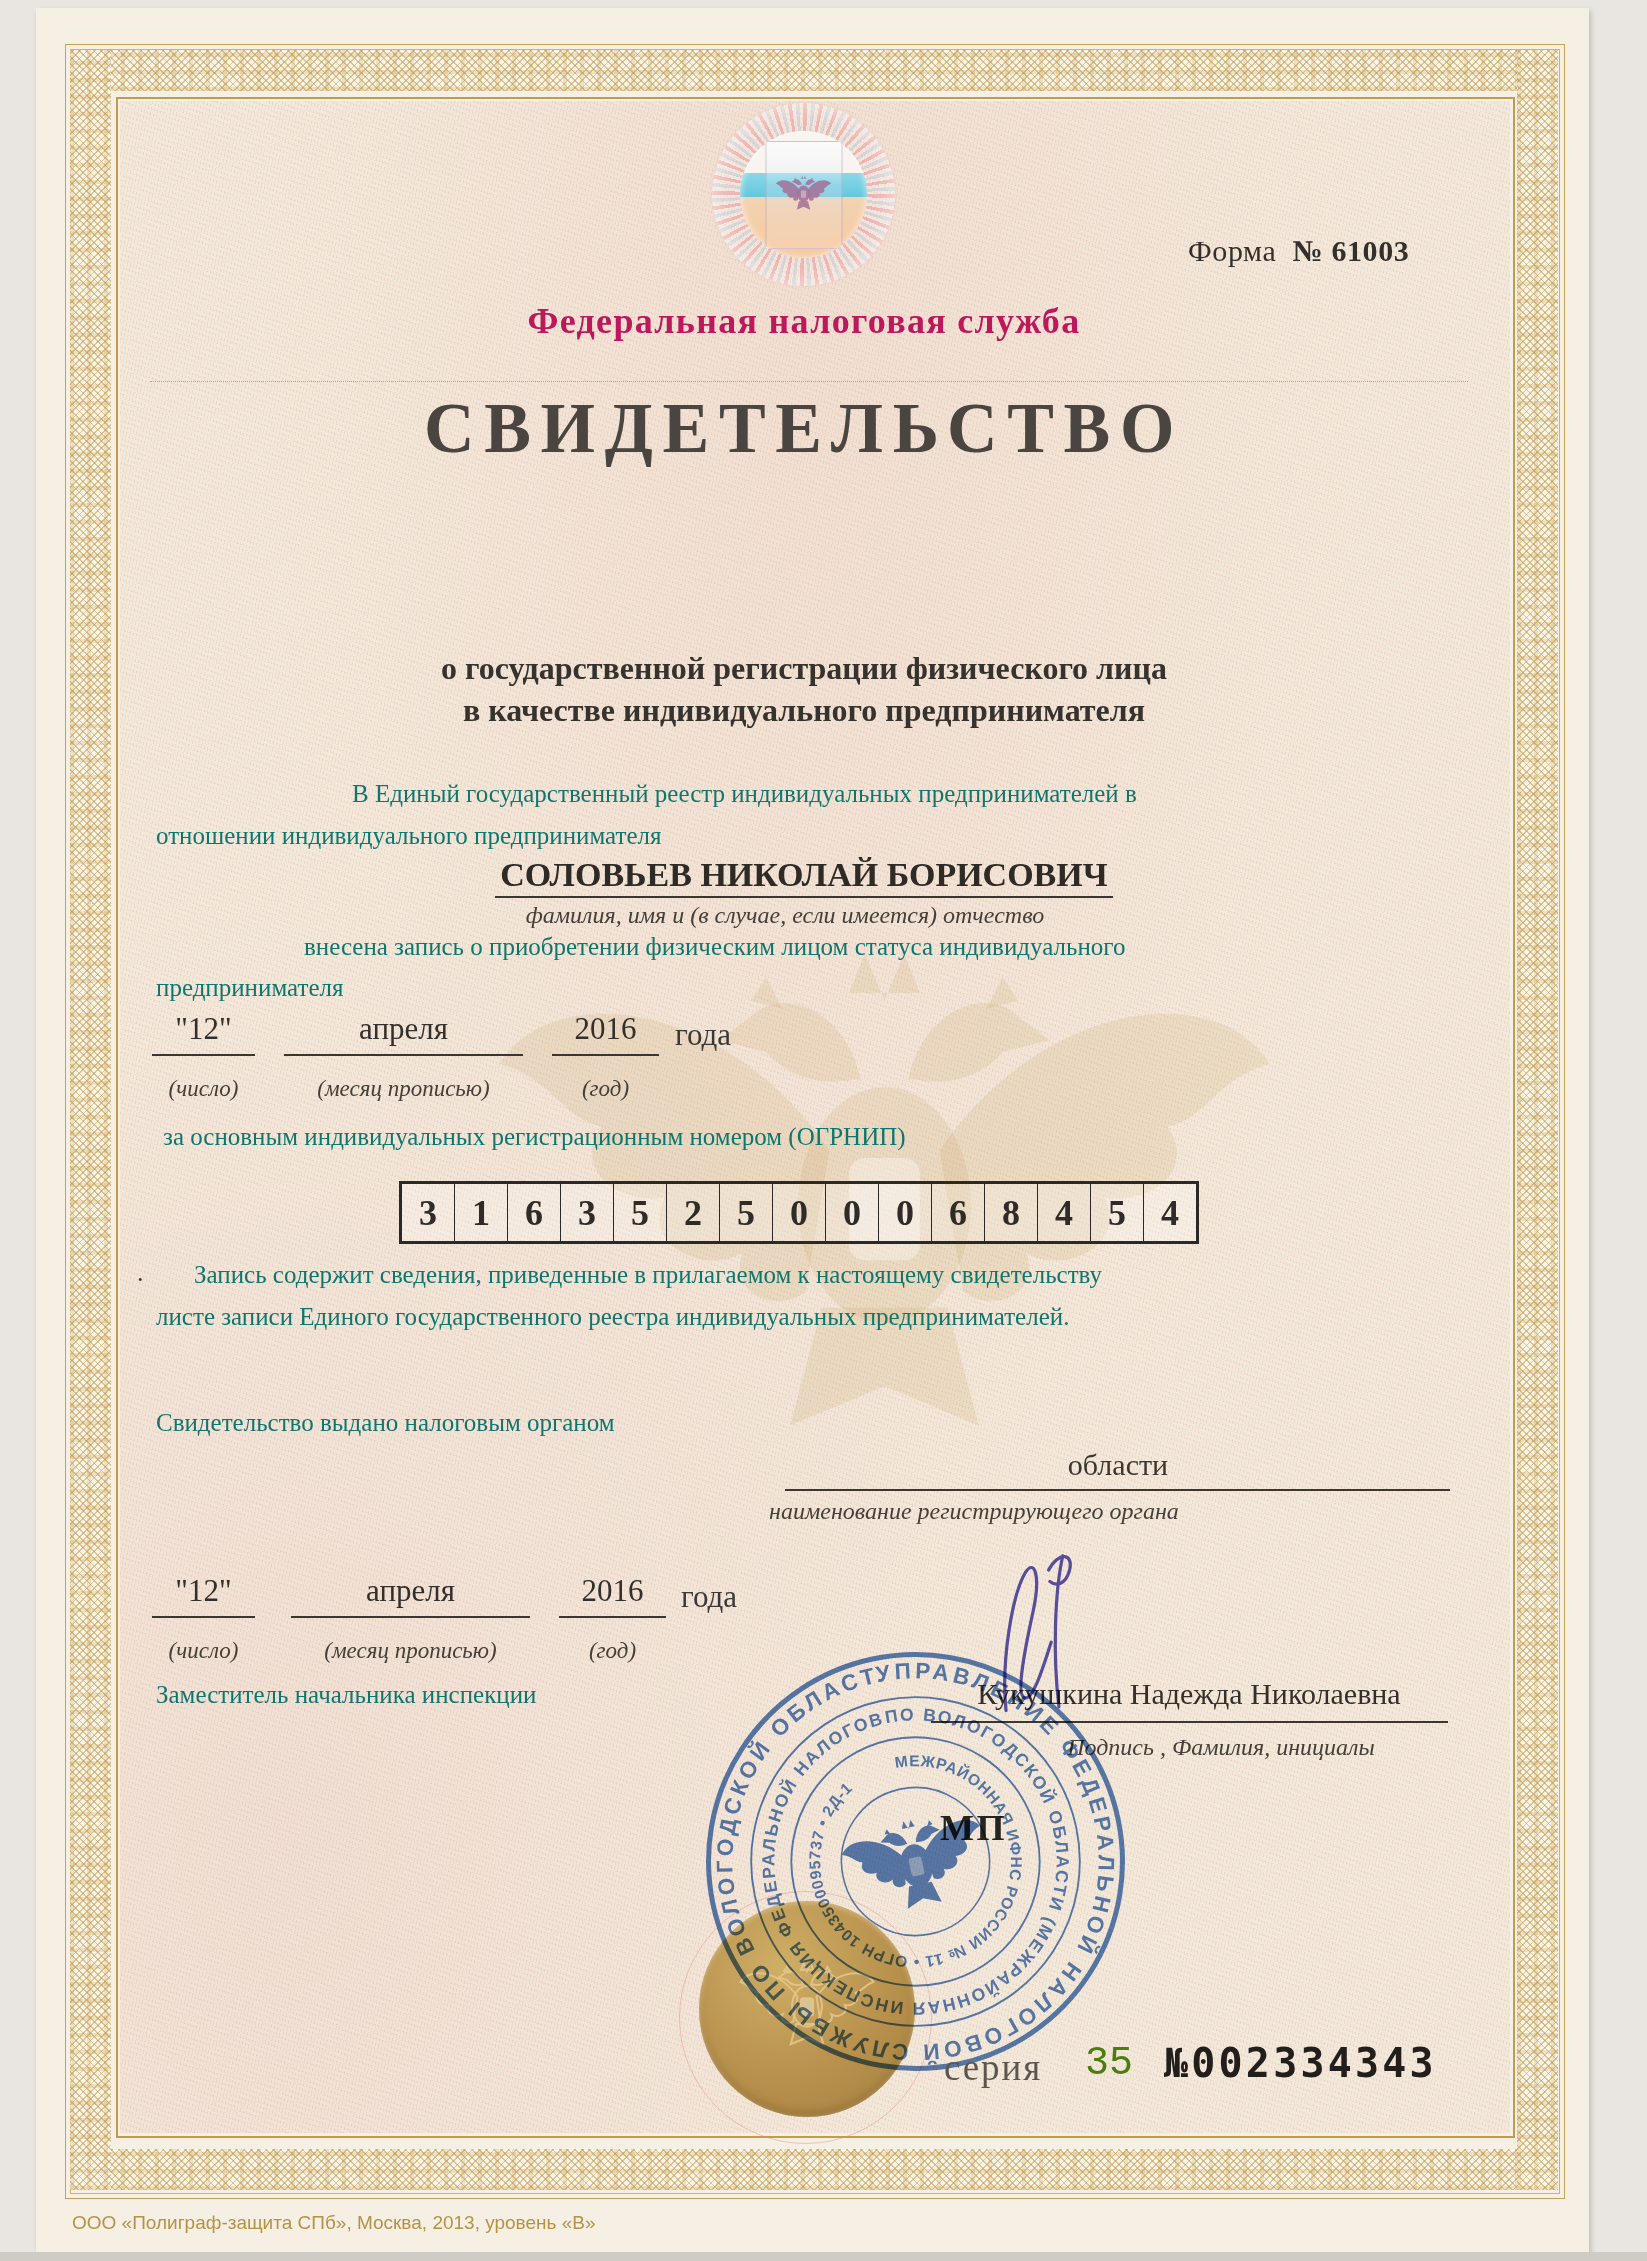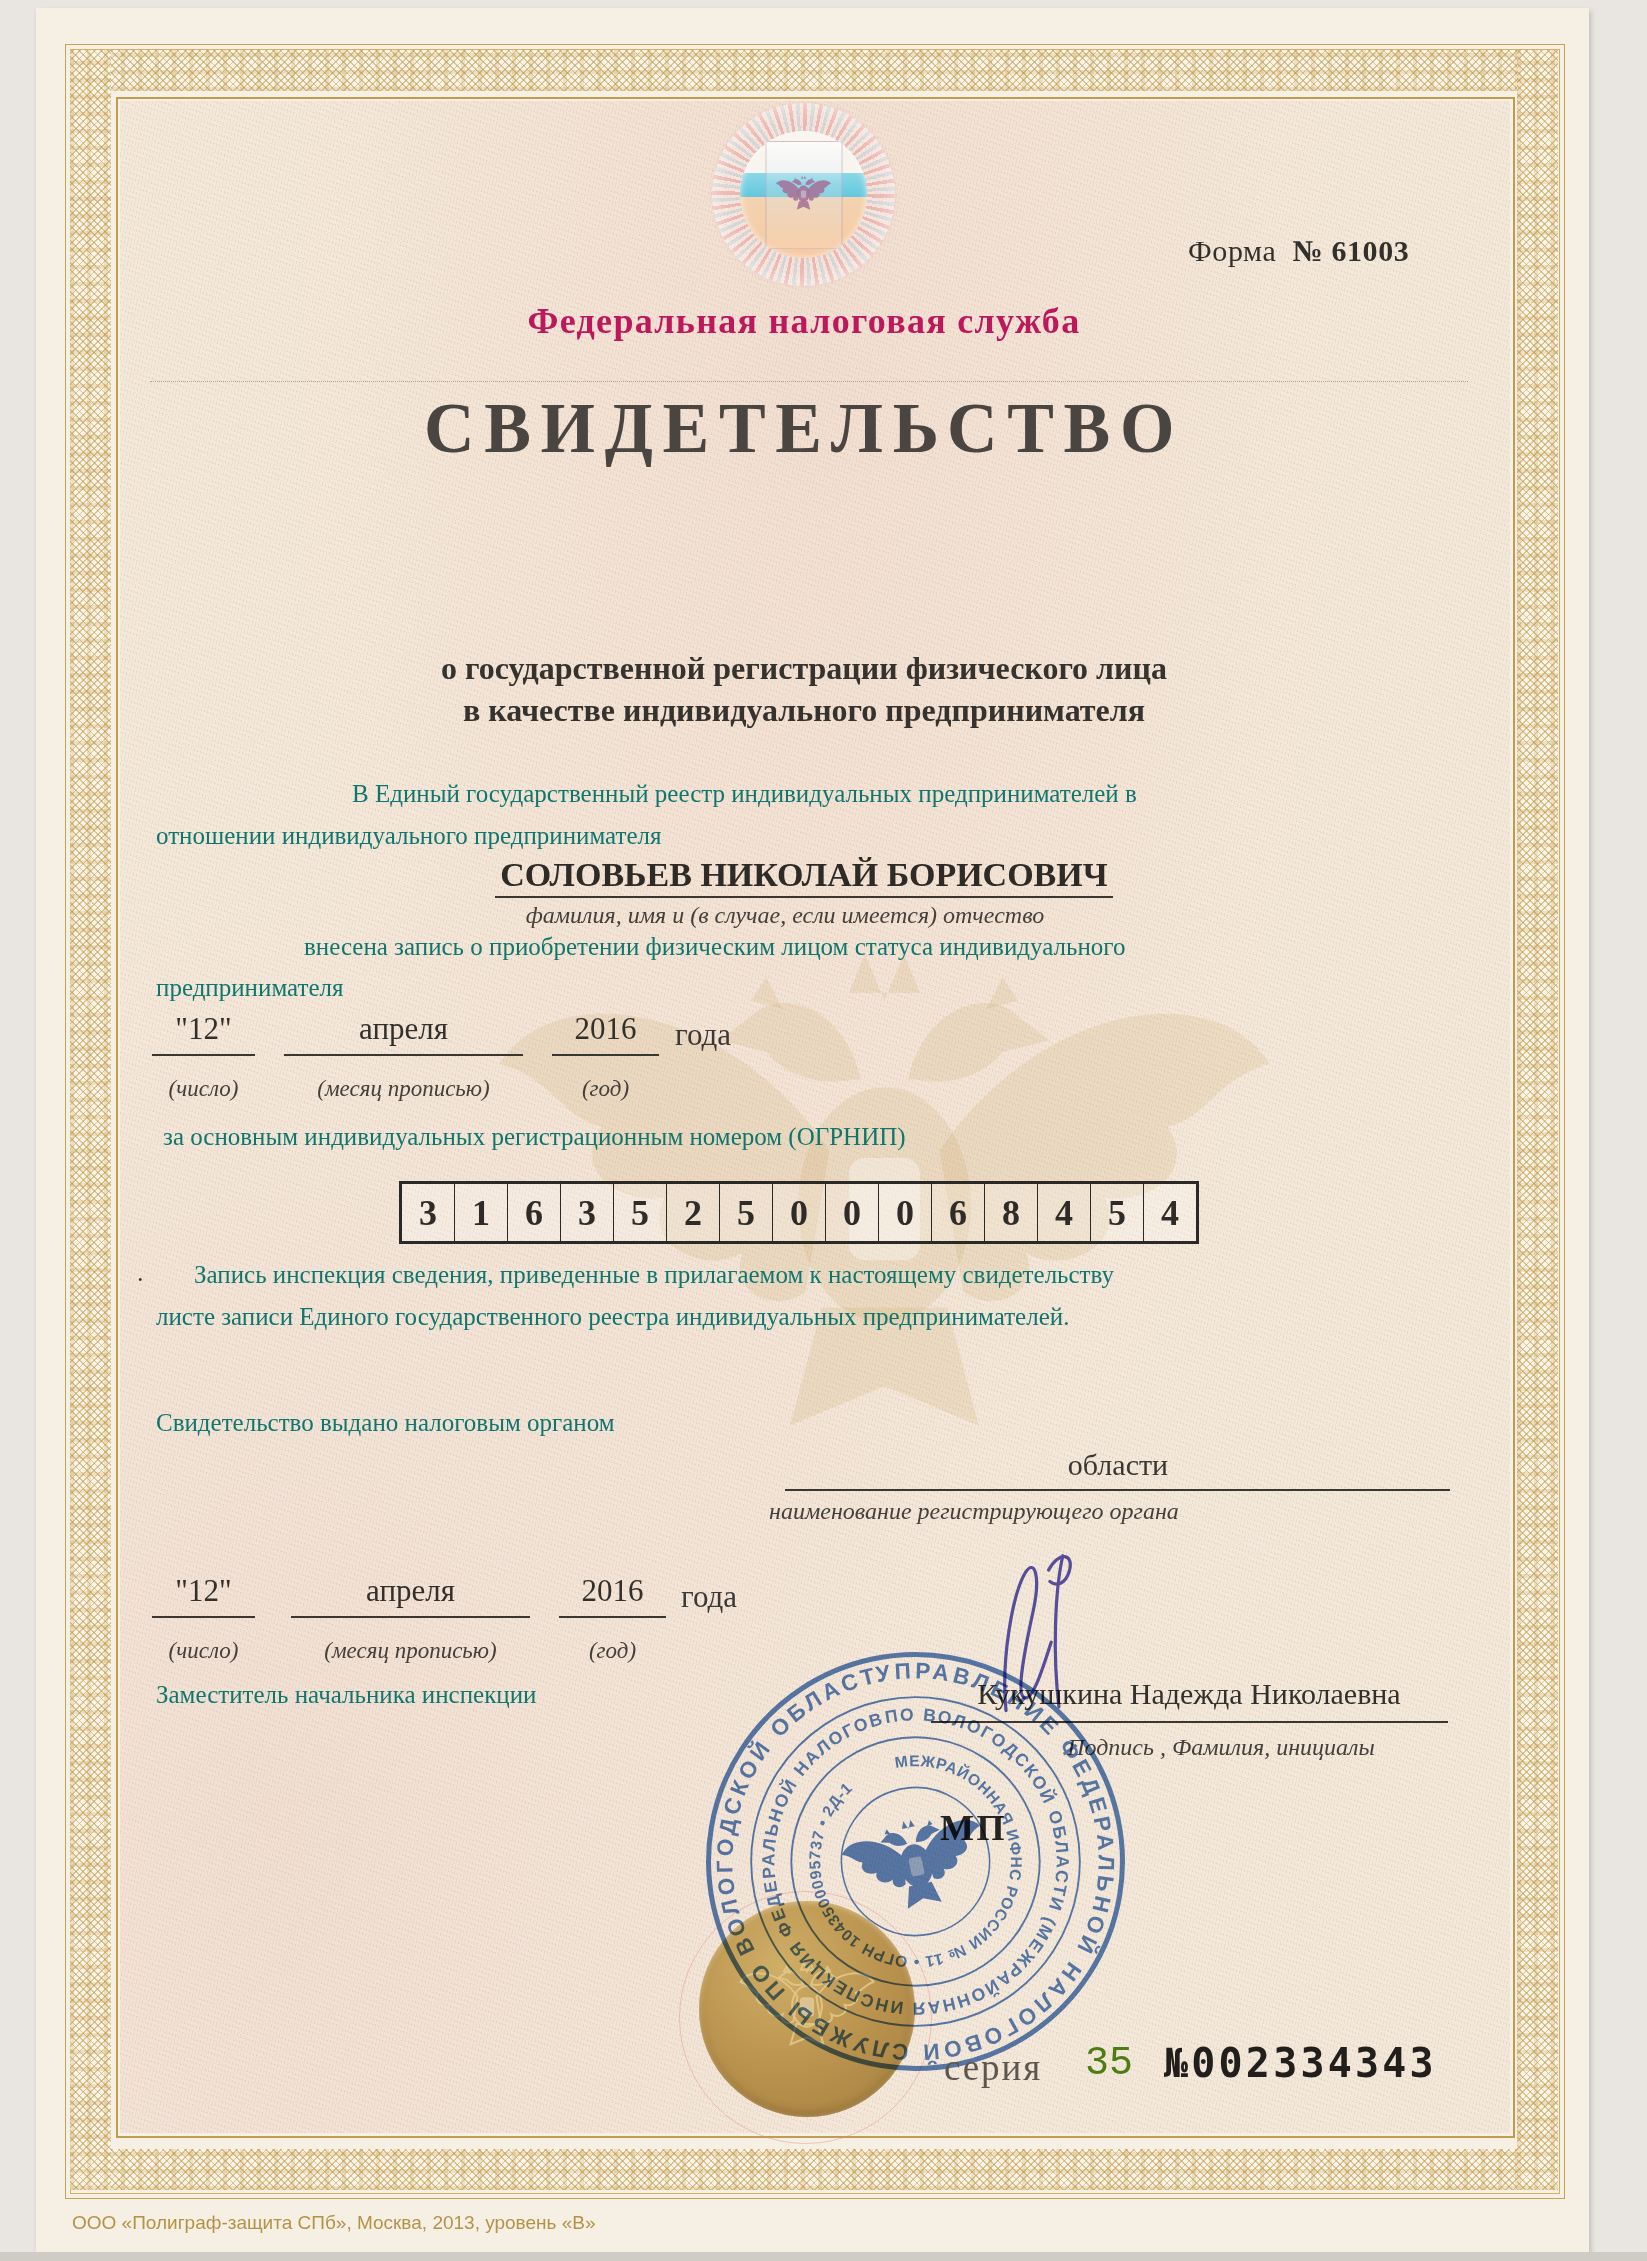--- a/index.html
+++ b/index.html
@@ -225,21 +225,21 @@
   <span class="cell">0</span>
   <span class="cell">0</span>
   <span class="cell">6</span>
   <span class="cell">8</span>
   <span class="cell">4</span>
   <span class="cell">5</span>
   <span class="cell">4</span>
 </div>
 
 <div class="t stray-dot">.</div>
-<div class="t par p3a">Запись инспекция сведения, приведенные в прилагаемом к настоящему свидетельству</div>
+<div class="t par p3a">Запись содержит сведения, приведенные в прилагаемом к настоящему свидетельству</div>
 <div class="t par p3b">листе записи Единого государственного реестра индивидуальных предпринимателей.</div>
 
 <div class="t par issued-label">Свидетельство выдано налоговым органом</div>
 <div class="t org">
   <br>
   <br>
   <span>области</span>
 </div>
 <div class="org-line"></div>
 <div class="t cap org-cap">наименование регистрирующего органа</div>

